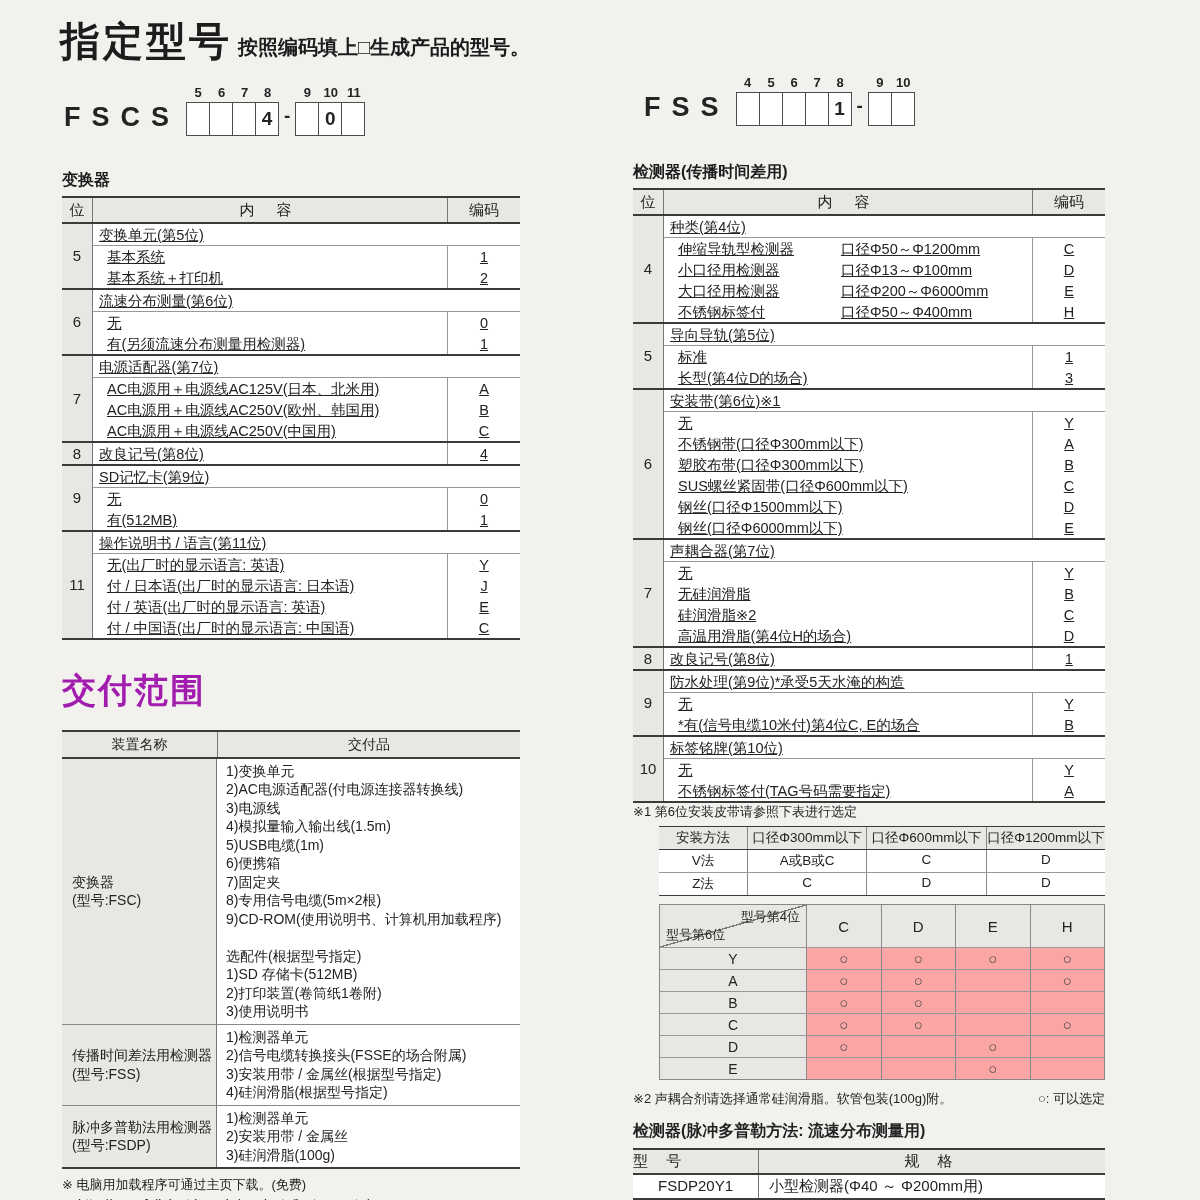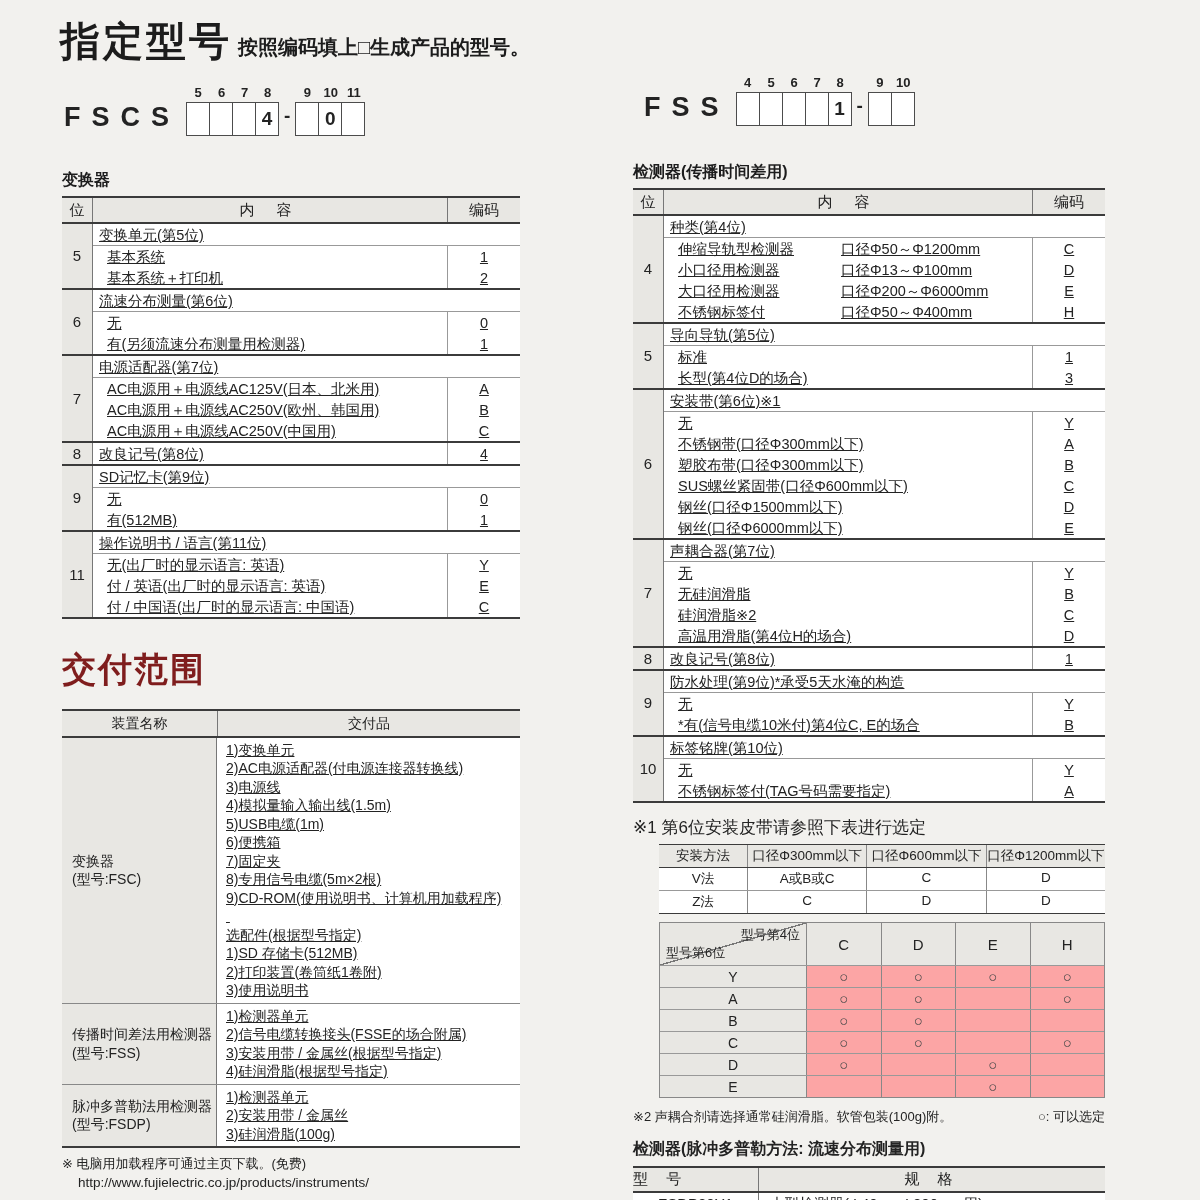--- a/index.html
+++ b/index.html
@@ -55,36 +55,36 @@
   .opt-label.no-indent { padding-left:6px; }
   .opt-label.split { display:flex; }
   .opt-name { flex:0 0 163px; width:163px; }
   .opt-spec { flex:1; }
   .opt-code { flex:0 0 72px; width:72px; border-left:1px solid #999;
     display:flex; align-items:center; justify-content:center; }
   .opt-code.hdr-code { font-size:14px; }
 
   
   .big-title { font-size:34px; font-weight:bold; letter-spacing:2px;
-    margin:28px 0 16px 0; color:#7f1d1d; }
+    margin:28px 0 16px 0; color:#a21caf; }
   .del-table { background:#fff; border-top:2px solid #3b3b3b; border-bottom:2px solid #3b3b3b;
     font-size:14px; line-height:18.5px; }
   .del-hrow { display:flex; background:#e8e7e3; border-bottom:2px solid #3b3b3b; }
   .del-hname { flex:0 0 155px; width:155px; text-align:center; padding:3px 0; border-right:1px solid #777; }
   .del-hitems { flex:1; text-align:center; padding:3px 0; }
   .del-row { display:flex; }
   .del-row + .del-row { border-top:1px solid #888; }
   .del-name { flex:0 0 155px; width:155px; background:#e8e7e3; border-right:1px solid #777;
     display:flex; flex-direction:column; justify-content:center; padding-left:10px; box-sizing:border-box; }
-  .del-items { flex:1; padding:3px 12px 3px 9px;text-decoration:underline; }
+  .del-items { flex:1; padding:3px 12px 3px 9px; }
   .foot { font-size:13px; margin-top:7px; }
   .foot.url { margin-left:16px; margin-top:2px; font-size:13.5px; }
 
   
-  .note { font-size:17px; margin-top:13px; }
+  .note { font-size:13px; }
   .note-row { display:flex; justify-content:space-between; font-size:13px; margin-top:10px; }
 
   
   .belt-table { margin:5px 0 0 26px; background:#fff; text-align:center; font-size:13.5px;
     border-top:1.5px solid #3b3b3b; border-bottom:1.5px solid #3b3b3b; }
   .belt-row { display:flex; }
   .belt-row.hdr { background:#e8e7e3; border-bottom:1.5px solid #3b3b3b; }
   .belt-row.body + .belt-row.body { border-top:1px solid #999; }
   .belt-row > div { padding:2px 0; border-right:1px solid #888; }
   .belt-row > div:last-child { border-right:none; }
@@ -283,20 +283,24 @@
         </div>
         <div class="spec-group">
           <div class="pos-cell">11</div>
           <div class="grp-body">
             <div class="grp-header">操作说明书 / 语言(第11位)</div>
             <div class="opt-row">
               <div class="opt-label">无(出厂时的显示语言: 英语)</div>
               <div class="opt-code">Y</div>
             </div>
             <div class="opt-row">
+              <div class="opt-label">付 / 日本语(出厂时的显示语言: 日本语)</div>
+              <div class="opt-code">J</div>
+            </div>
+            <div class="opt-row">
               <div class="opt-label">付 / 英语(出厂时的显示语言: 英语)</div>
               <div class="opt-code">E</div>
             </div>
             <div class="opt-row">
               <div class="opt-label">付 / 中国语(出厂时的显示语言: 中国语)</div>
               <div class="opt-code">C</div>
             </div>
           </div>
         </div>
       </div>

